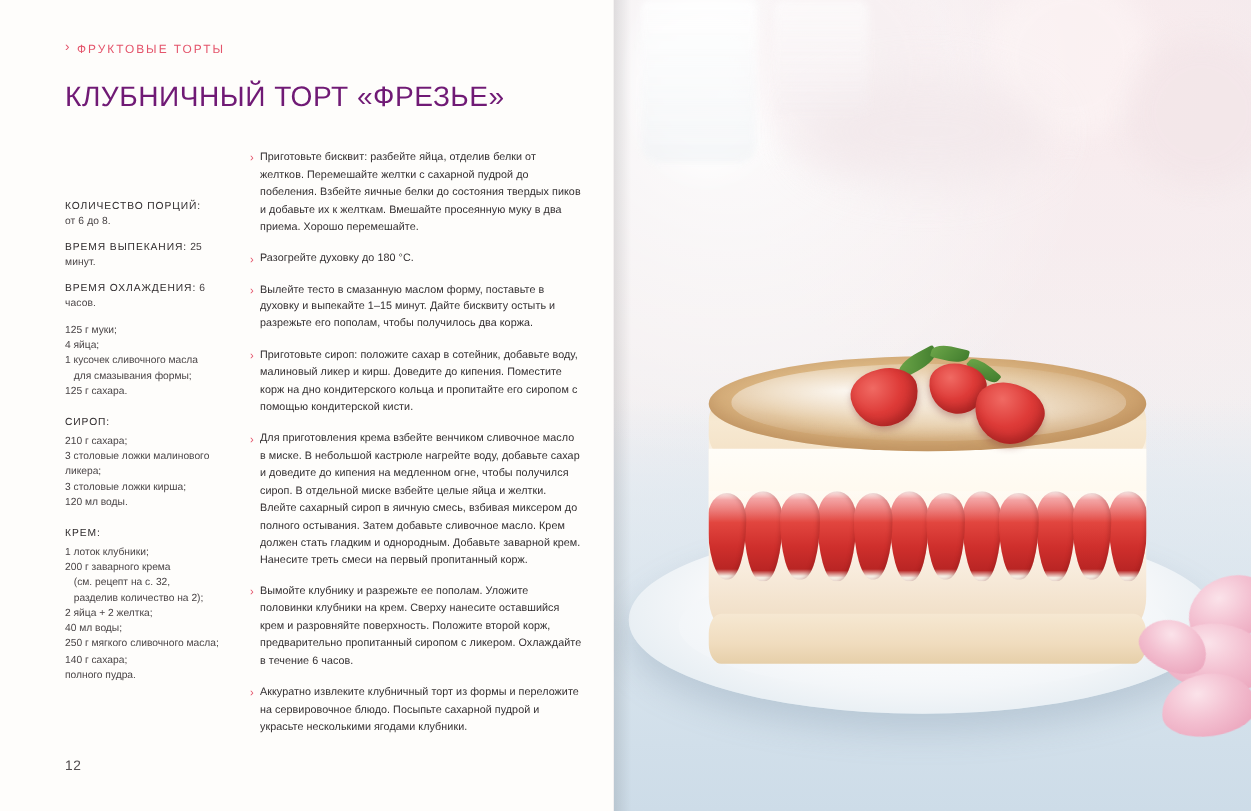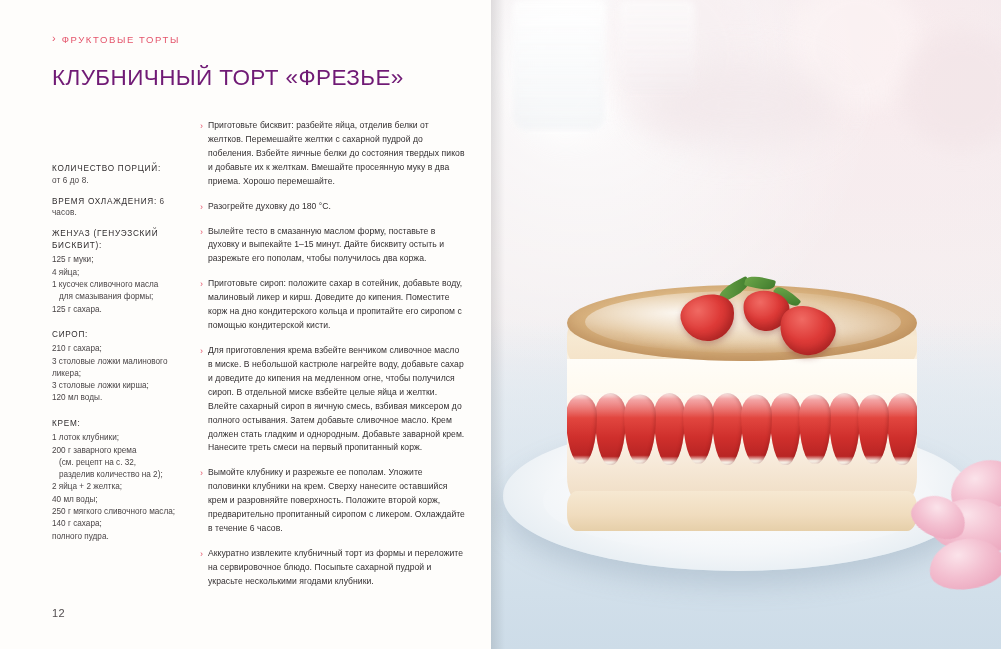--- a/index.html
+++ b/index.html
@@ -340,28 +340,31 @@
     <div class="columns">
 
       <div class="col-meta">
 
         <div class="meta-line">
           <span class="meta-label">КОЛИЧЕСТВО ПОРЦИЙ:</span><br>
           <span class="meta-value">от 6 до 8.</span>
         </div>
 
 
+        <div class="meta-line">
+          <span class="meta-label">ВРЕМЯ ВЫПЕКАНИЯ:</span>
+          <span class="meta-value">25 минут.</span>
+        </div>
 
         <div class="meta-line">
           <span class="meta-label">ВРЕМЯ ОХЛАЖДЕНИЯ:</span>
           <span class="meta-value">6 часов.</span>
         </div>
 
         <div class="meta-block">
-          <div class="meta-head">ЖЕНУАЗ (ГЕНУЭЗСКИЙ БИСКВИТ):</div>
           <div class="meta-item">125 г муки;</div>
           <div class="meta-item">4 яйца;</div>
           <div class="meta-item">1 кусочек сливочного масла</div>
           <div class="meta-item indent">для смазывания формы;</div>
           <div class="meta-item">125 г сахара.</div>
         </div>
 
         <div class="meta-block">
           <div class="meta-head">СИРОП:</div>
           <div class="meta-item">210 г сахара;</div>

